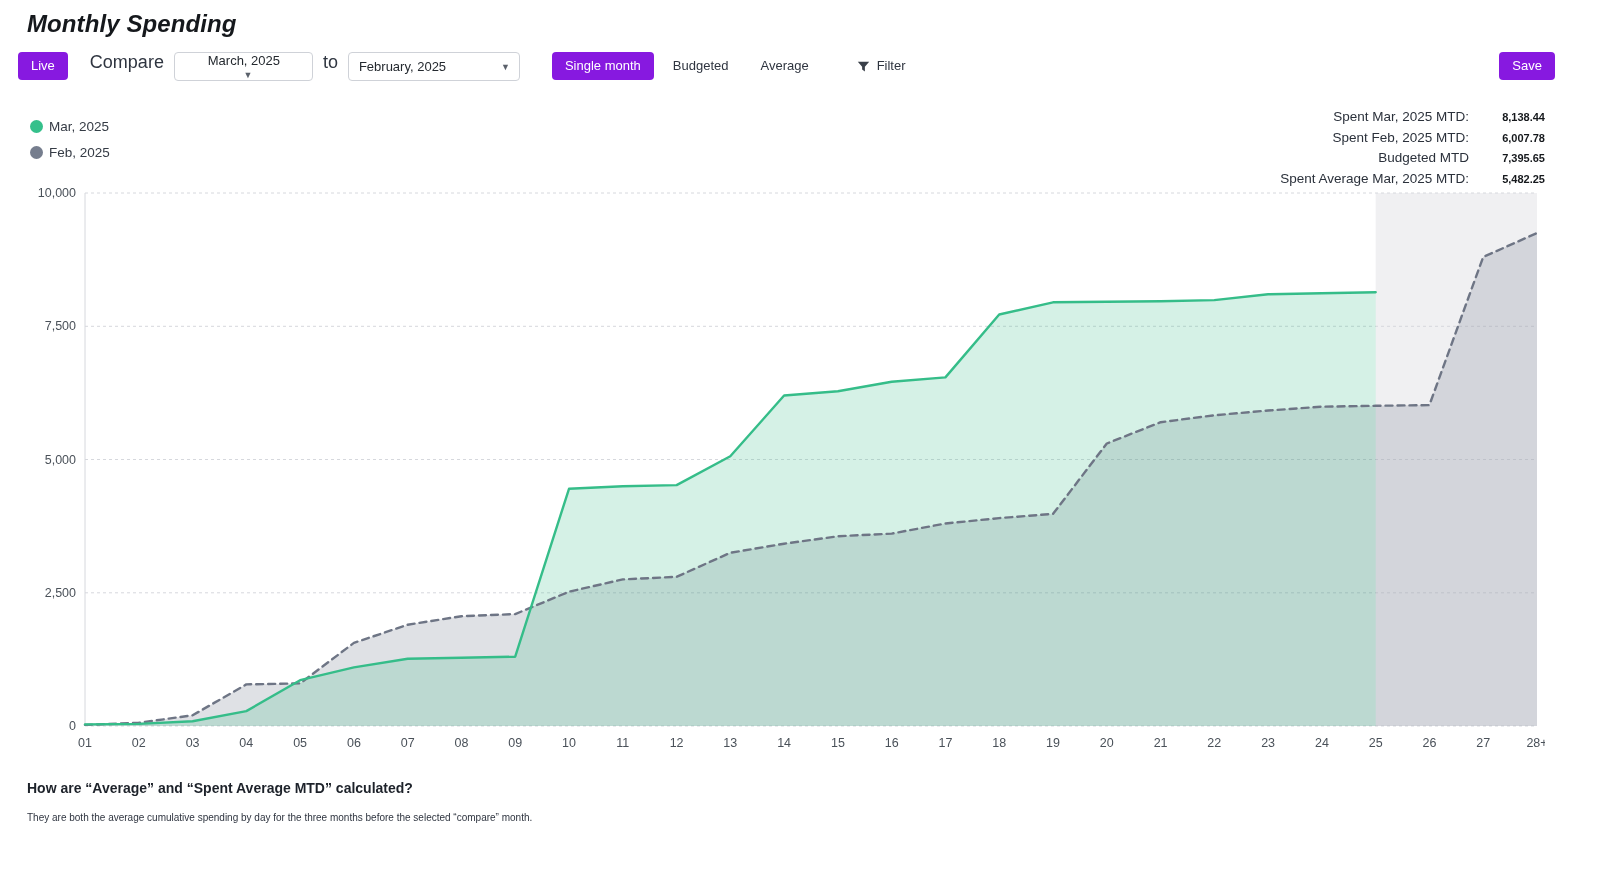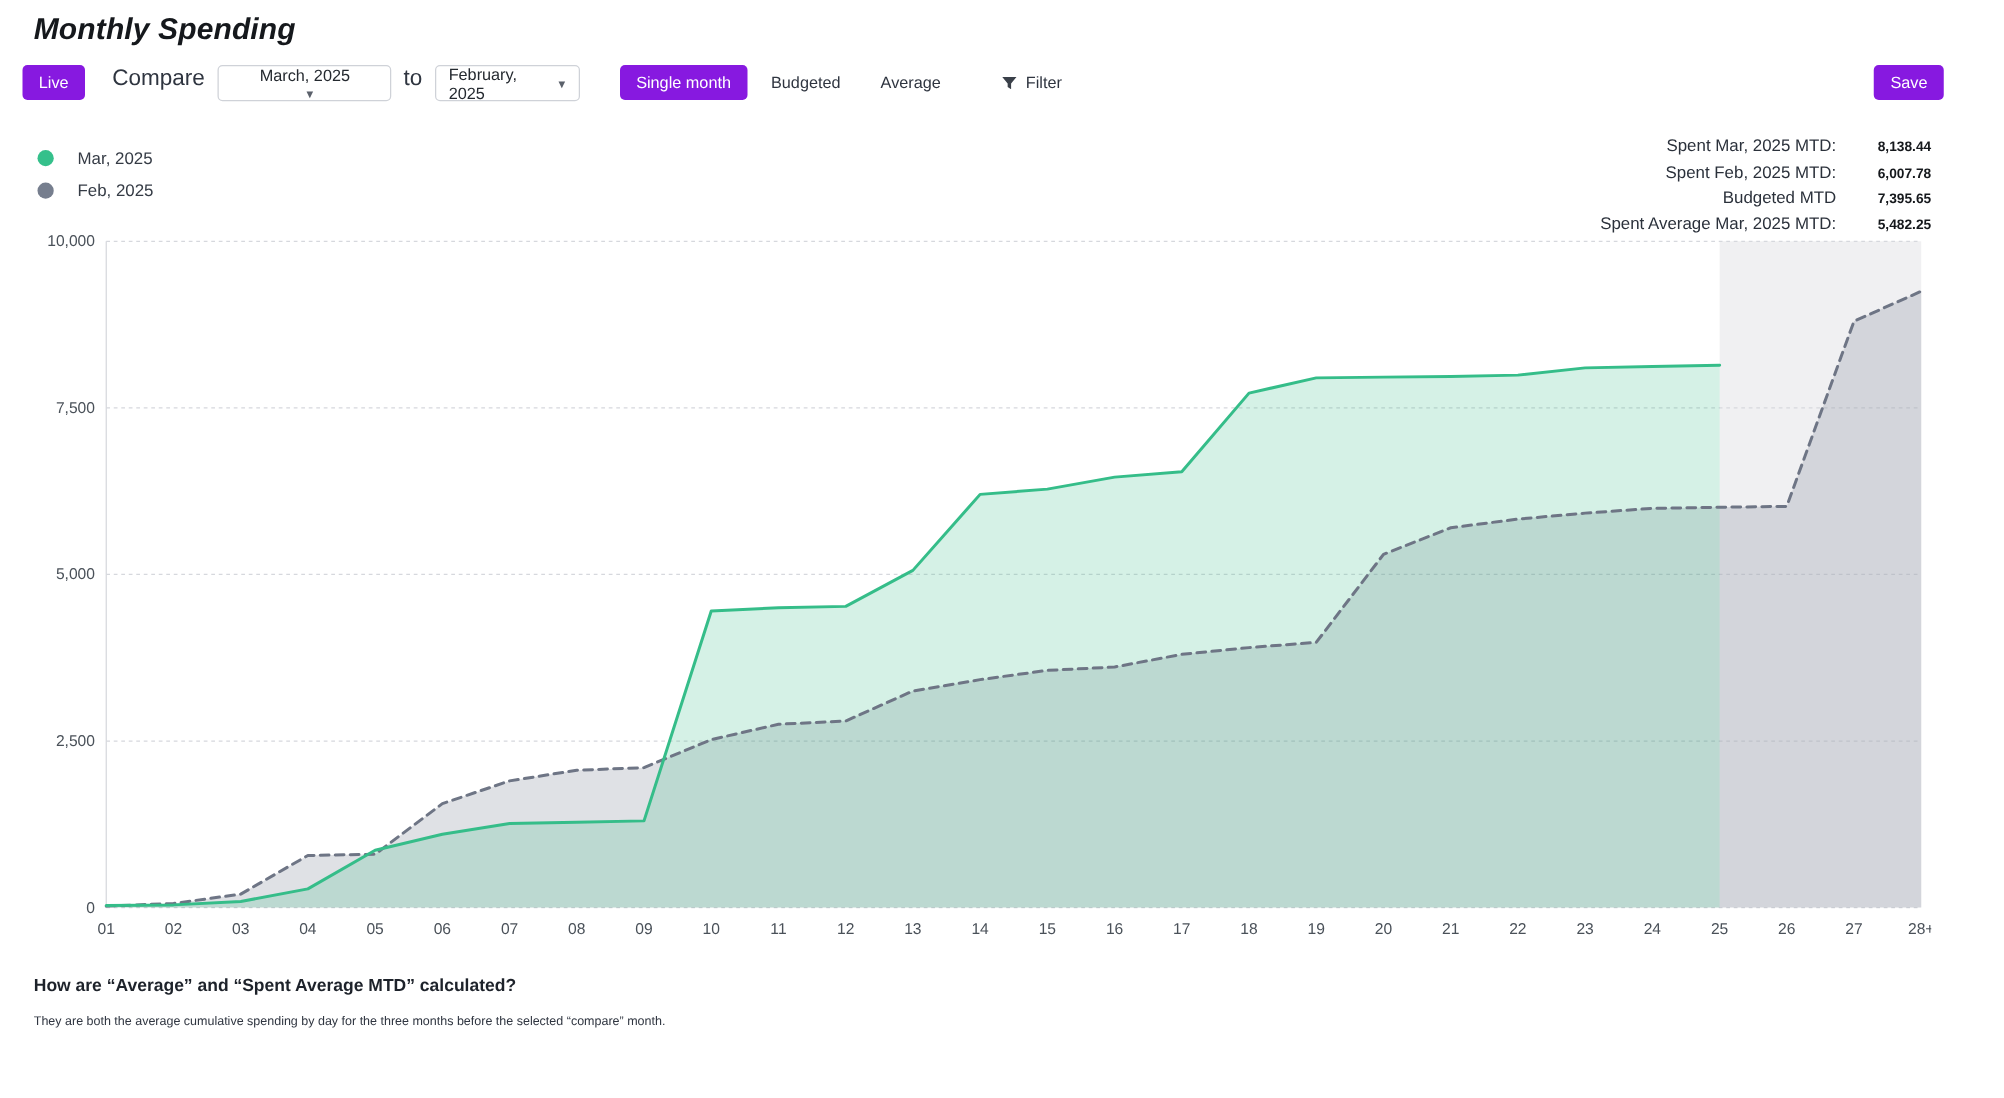--- a/index.html
+++ b/index.html
@@ -28,31 +28,31 @@
   .btn.primary { background: #8719e0; color: #ffffff; }
   .lbl { font-size: 18px; color: #2f3540; }
   .compare-lbl { margin-left: 12px; }
   .select {
     height: 29px; background: #fff;
     border: 1px solid #cfd2d8; border-radius: 4px;
     display: flex; align-items: center; justify-content: space-between;
     padding: 0 9px 0 10px; font-size: 13px; color: #24292f; cursor: pointer;
   }
   .select.w1 { width: 139px; flex-direction: column; }
-  .select.w2 { width: 116px; }
+  .select.w2 { width: 172px; }
   .chev { font-size: 9px; color: #5b616b; margin-left: 8px; }
   .mode-group { display: flex; align-items: center; gap: 6px; margin-left: 22px; }
   .filter-btn { display: flex; align-items: center; gap: 7px; margin-left: 12px; }
   .filter-btn svg { display: block; }
   .save-btn { margin-left: auto; }
 
   
   .report { position: relative; }
   .legend { padding: 24px 0 0 30px; }
-  .legend-item { display: flex; align-items: center; gap: 19px; height: 18px; margin-bottom: 8px; }
+  .legend-item { display: flex; align-items: center; gap: 6px; height: 18px; margin-bottom: 8px; }
   .legend-dot { width: 13px; height: 13px; border-radius: 50%; background: #999; flex: 0 0 auto; }
   .legend-label { font-size: 13.5px; color: #353b45; }
 
   .stats { position: absolute; top: 16px; right: 58px; }
   .stat-row { display: flex; justify-content: flex-end; align-items: baseline; gap: 14px; height: 20.5px; }
   .stat-label { font-size: 13.5px; color: #2b313b; text-align: center; }
   .stat-value { font-size: 11px; font-weight: 700; color: #15181c; min-width: 62px; text-align: right; }
 
   .chart-wrap { margin: 22px 0 0 27px; }
   svg.chart { display: block; }

